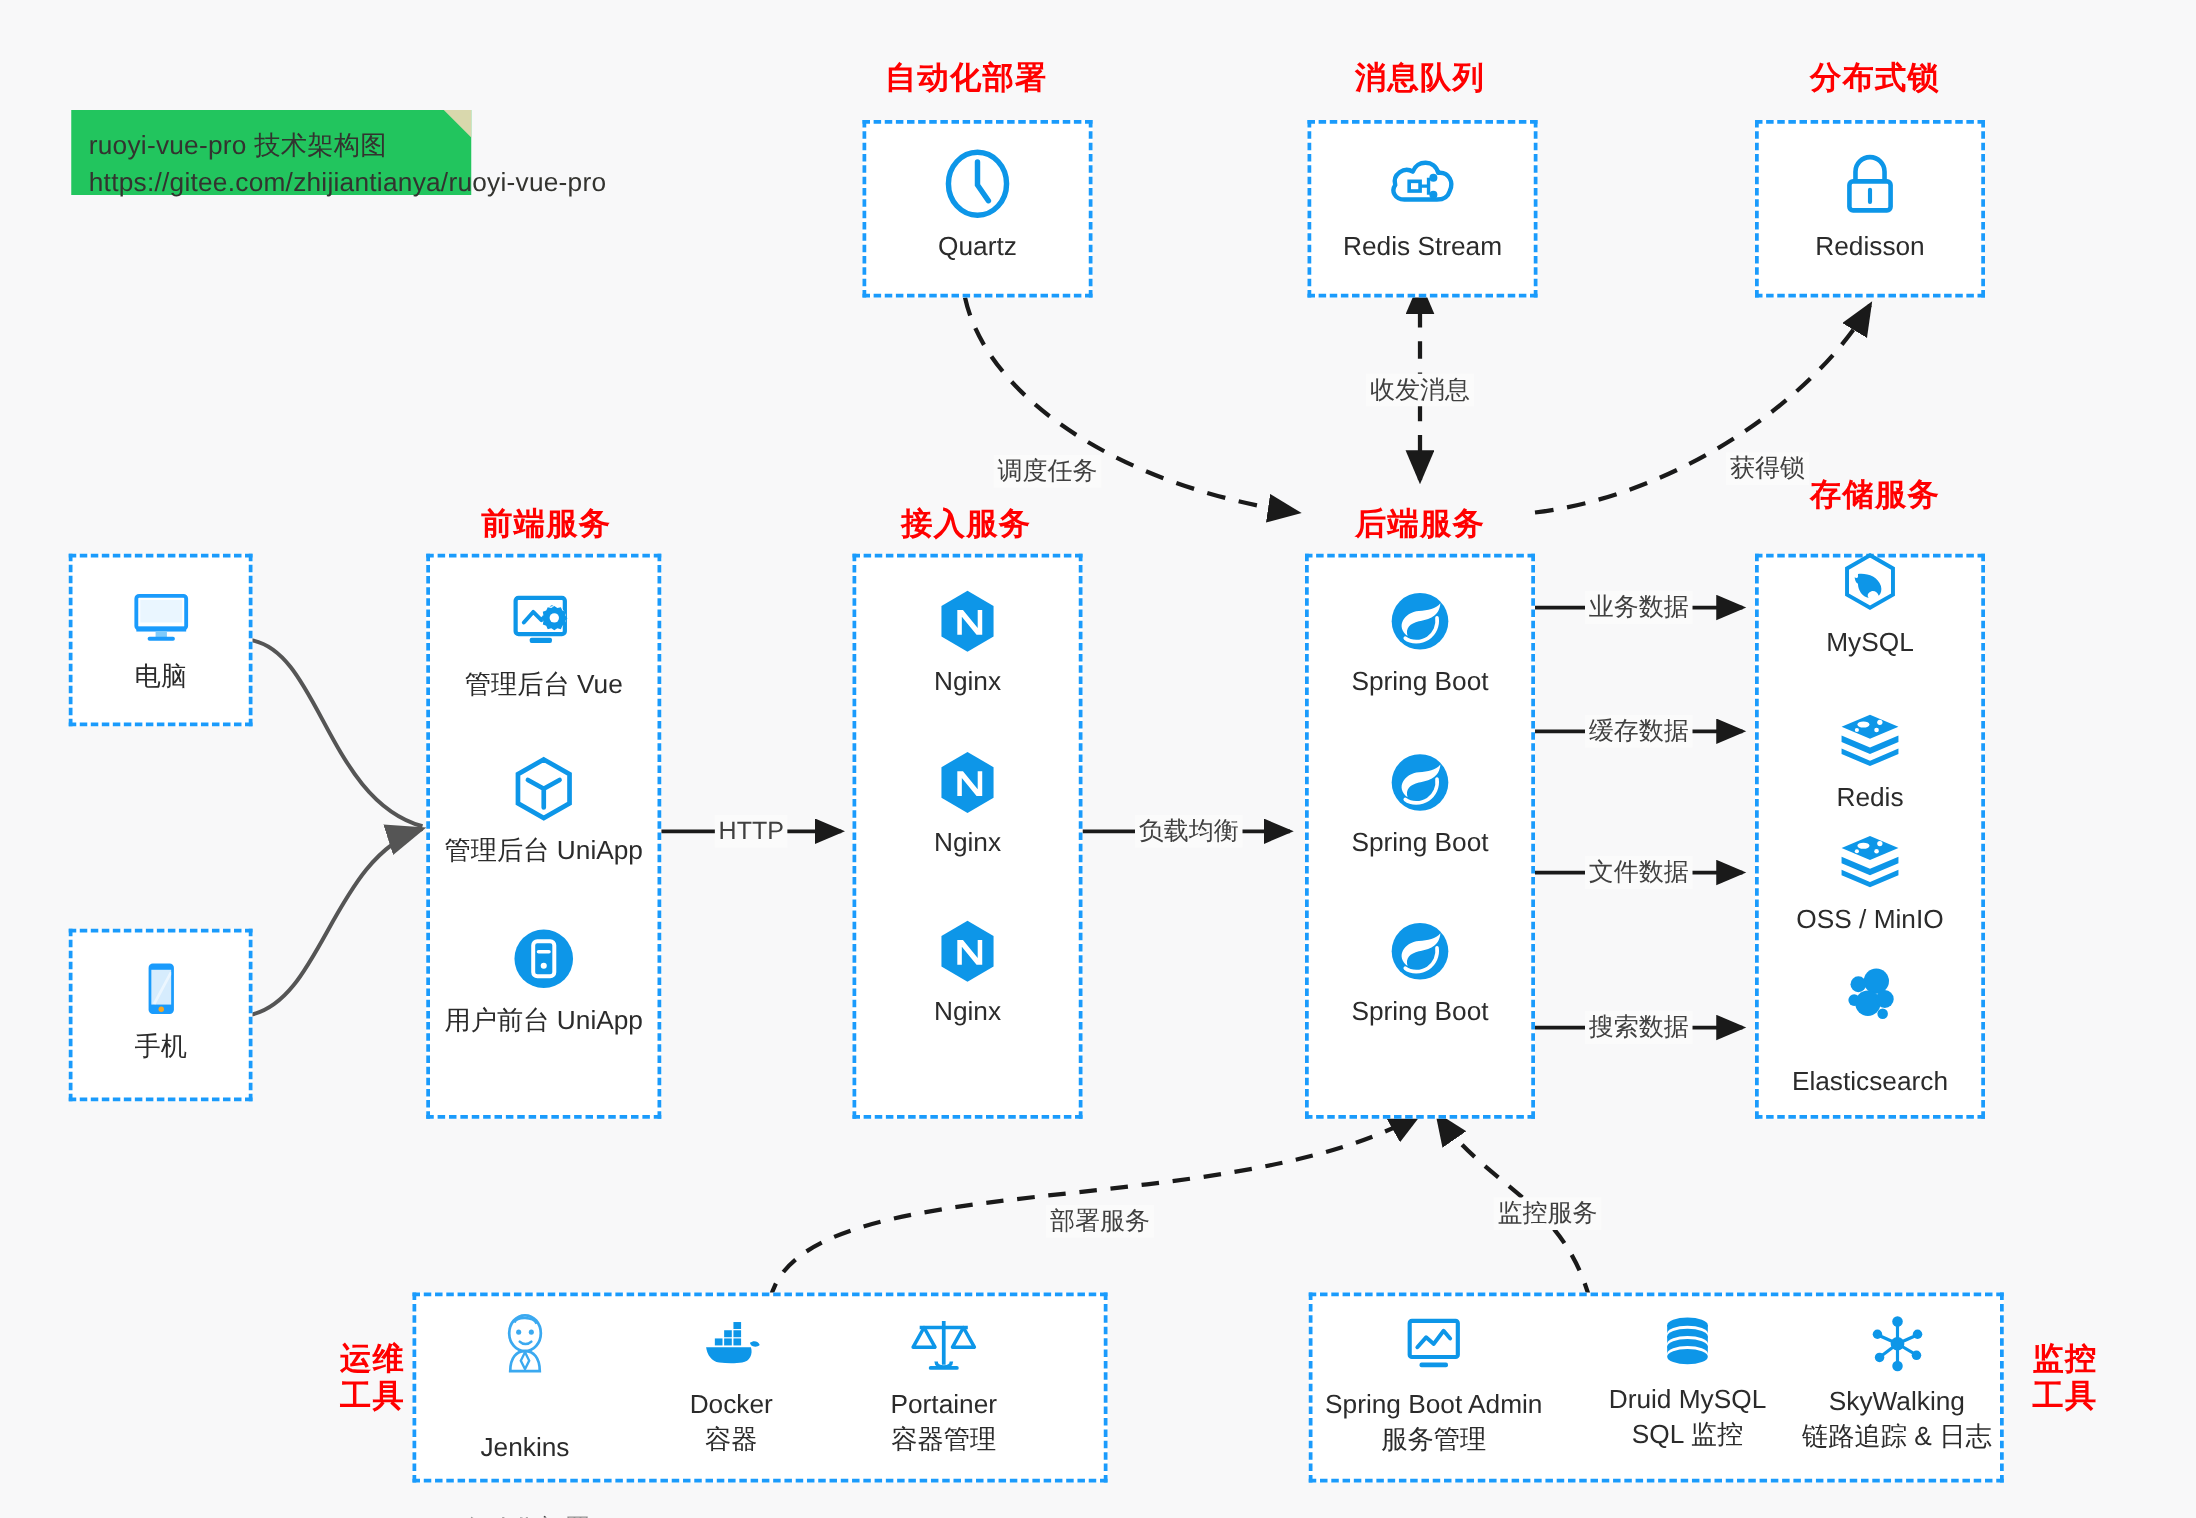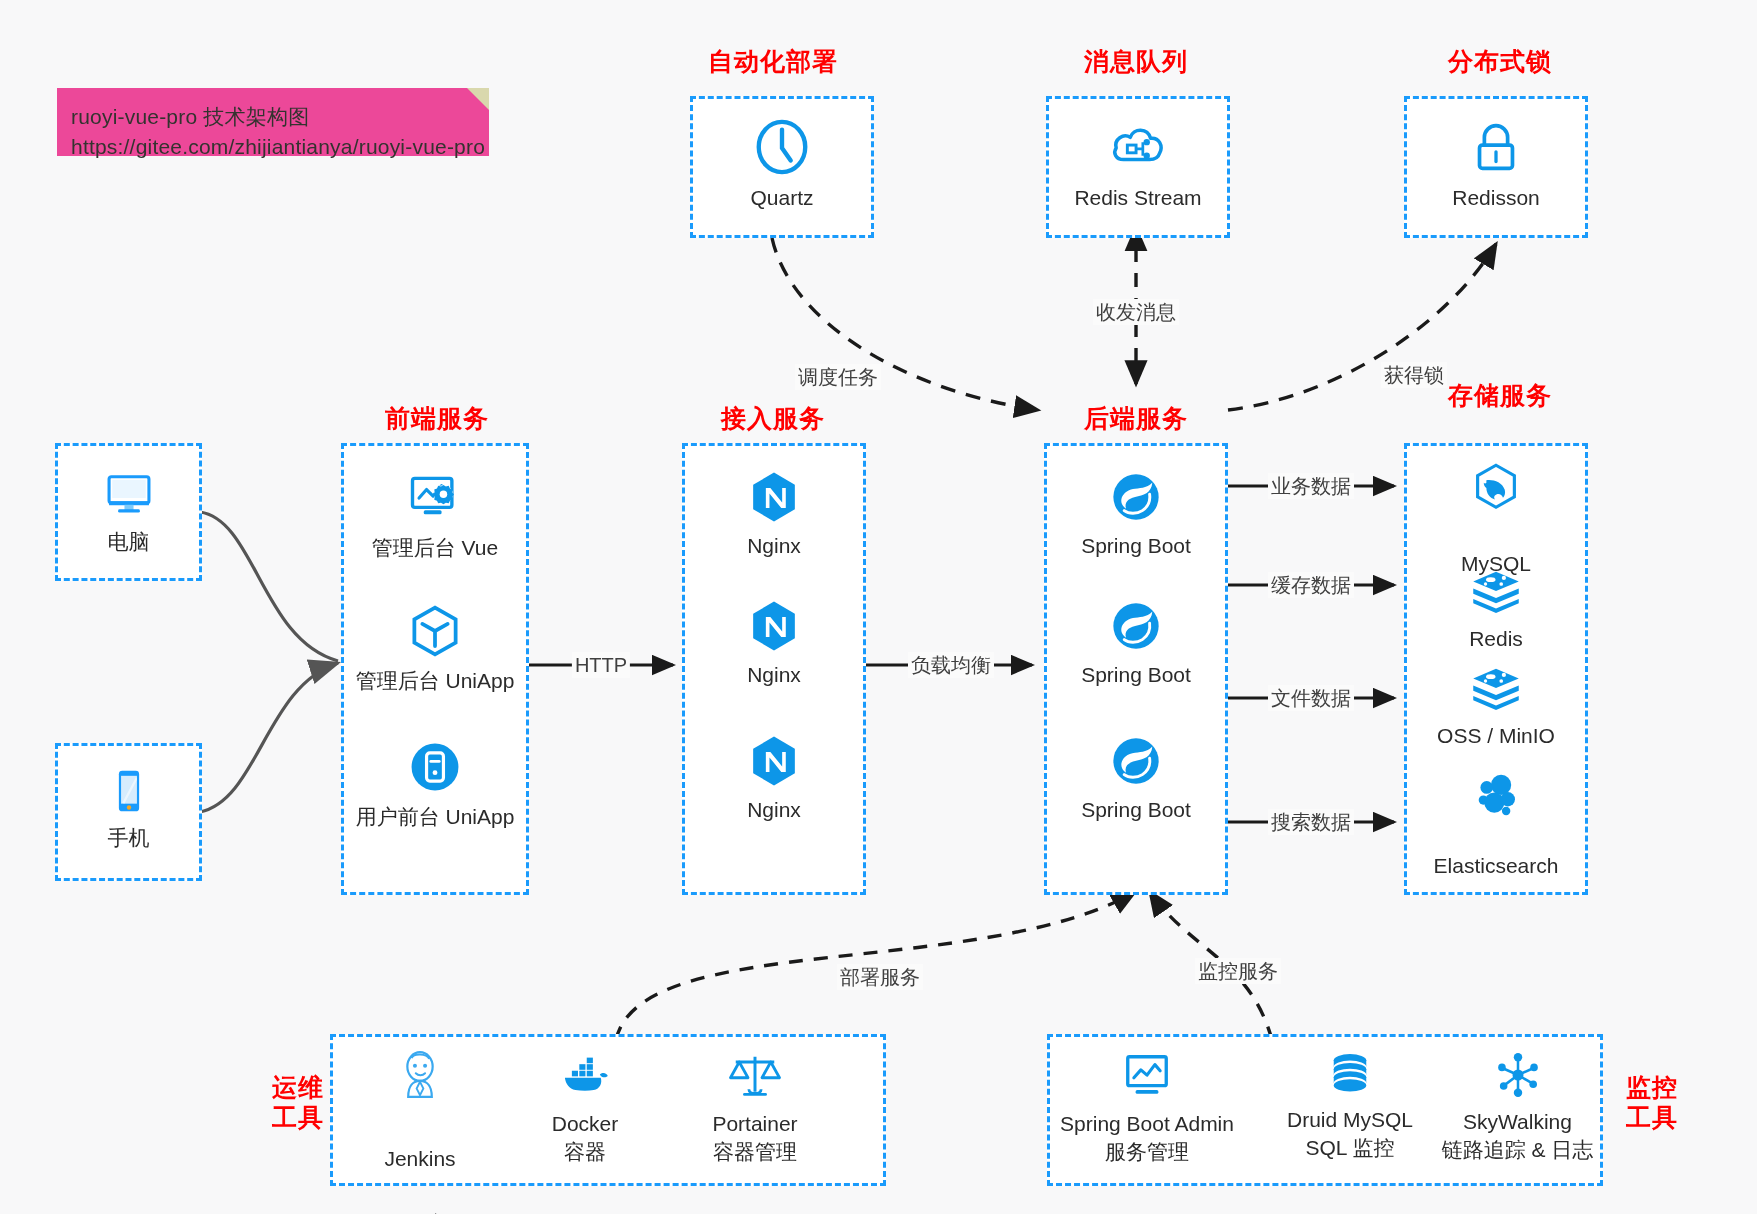--- a/index.html
+++ b/index.html
@@ -38,22 +38,22 @@
 
   
   .elabel{
     position:absolute;font-size:20px;color:#404040;background:#fbfbfb;
     padding:1px 3px;white-space:nowrap;transform:translate(-50%,-50%);
     line-height:1.2;
   }
 
   
   #note{
-    position:absolute;left:57px;top:88px;width:432px;height:68px;
-    background:#ec4899;
+    position:absolute;left:57px;top:88px;width:320px;height:68px;
+    background:#22c55e;
     padding:14px 0 0 14px;box-sizing:border-box;
   }
   #note .line{font-size:21px;color:#33332f;line-height:1.42;white-space:nowrap;letter-spacing:.2px;}
   #note .fold{
     position:absolute;right:0;top:0;width:0;height:0;
     border-left:22px solid transparent;border-top:22px solid #d9d8ad;
   }
 </style>
 </head>
 <body style="background: rgb(248, 248, 249);">
@@ -275,21 +275,21 @@
         <path d="M50 16 C49 28 40 30 31 32 C23 34 19 38 21 45 C10 37 18 24 31 23 C39 22 46 21 50 16 Z" fill="#ffffff"></path>
         <path d="M19 47 C24 51 33 51 39 47 C45 43 48 36 47 29" fill="none" stroke="#ffffff" stroke-width="3.2" stroke-linecap="round"></path>
       </svg>
     </span>
     <div class="cap">Spring Boot</div>
   </div>
 
   <div class="grp-title" style="left:1420px;top:379px;width:160px;">存储服务</div>
   <div class="dbox" style="left:1404px;top:443px;width:184px;height:452px;"></div>
 
-  <div class="node" style="left:1404px;top:460px;width:184px;gap:28px;">
+  <div class="node" style="left:1404px;top:439px;width:184px;">
     <span class="ico">
       <svg width="56" height="56" viewBox="0 0 64 64">
         <path d="M32 6 L53 18 L53 42 L32 54 L11 42 L11 18 Z" fill="none" stroke="#0d96e8" stroke-width="3.6"></path>
         <path d="M21 23 C29 22 39 25 42 34 C43 38 42 41 40 43 C39 40 36 38 33 39 C30 40 29 43 31 45 C25 44 21 38 21 32 C19 31 18 28 18 26 C19 27 20 27 21 26 Z" fill="#0d96e8"></path>
       </svg>
     </span>
     <div class="cap">MySQL</div>
   </div>
 
   <div class="node" style="left:1404px;top:563px;width:184px;">

